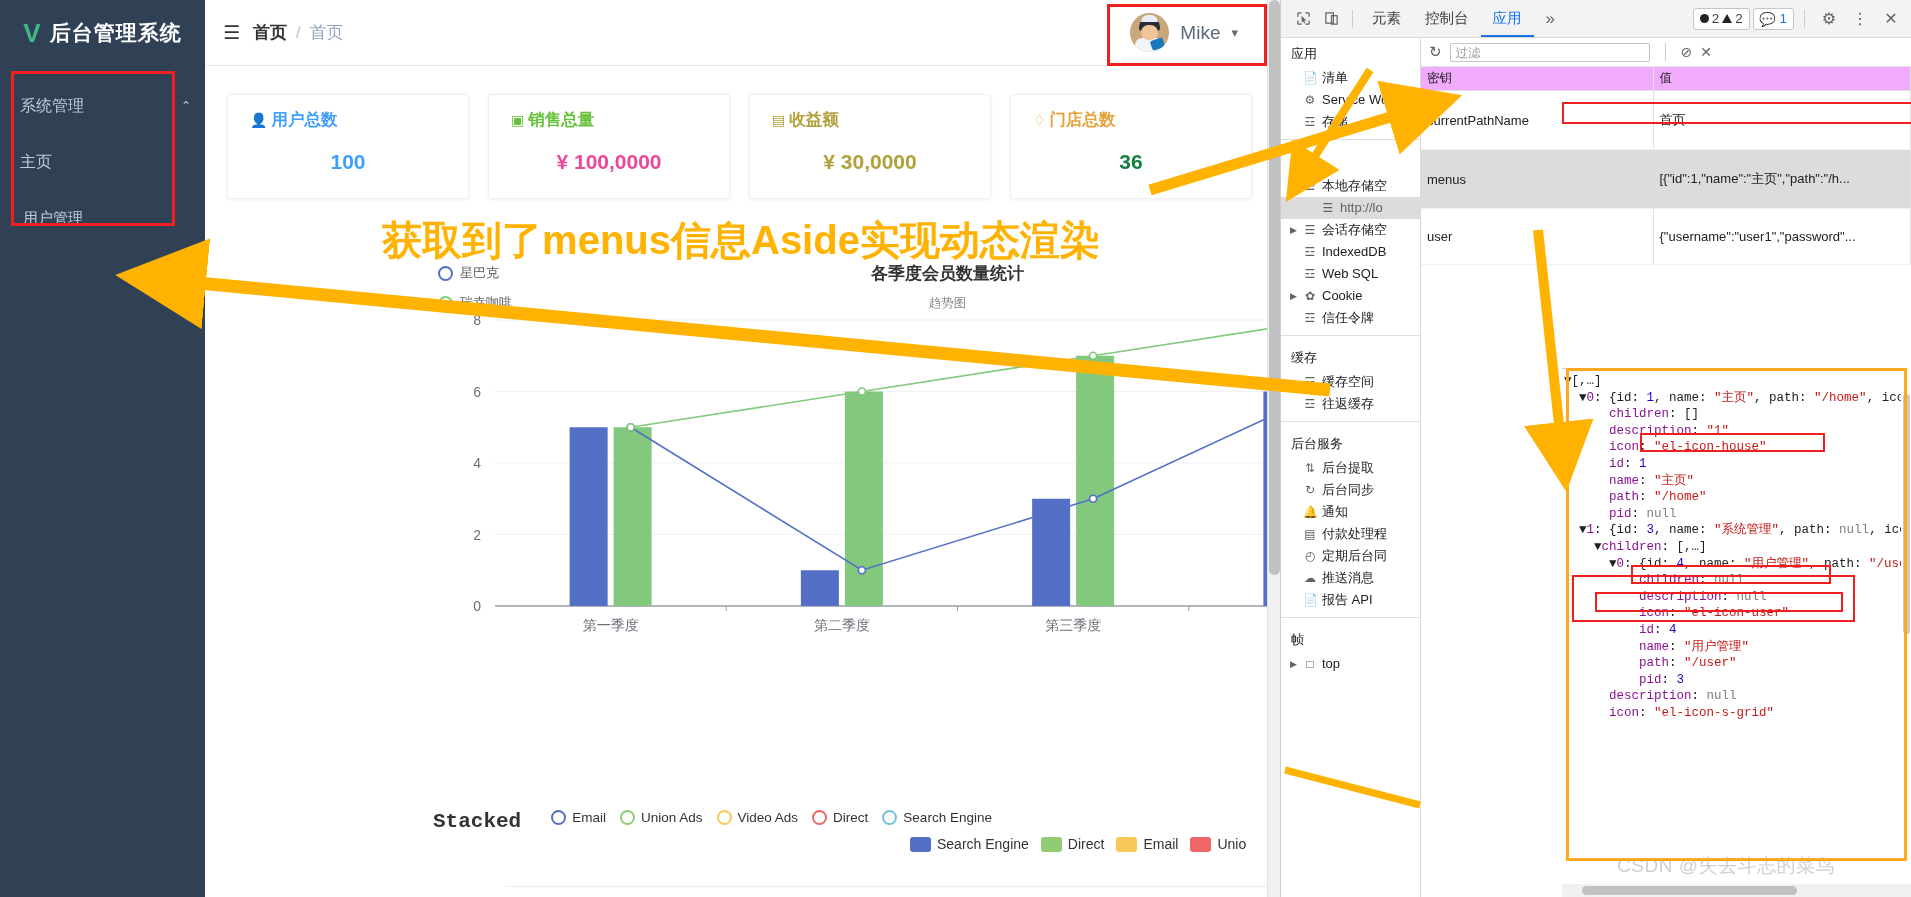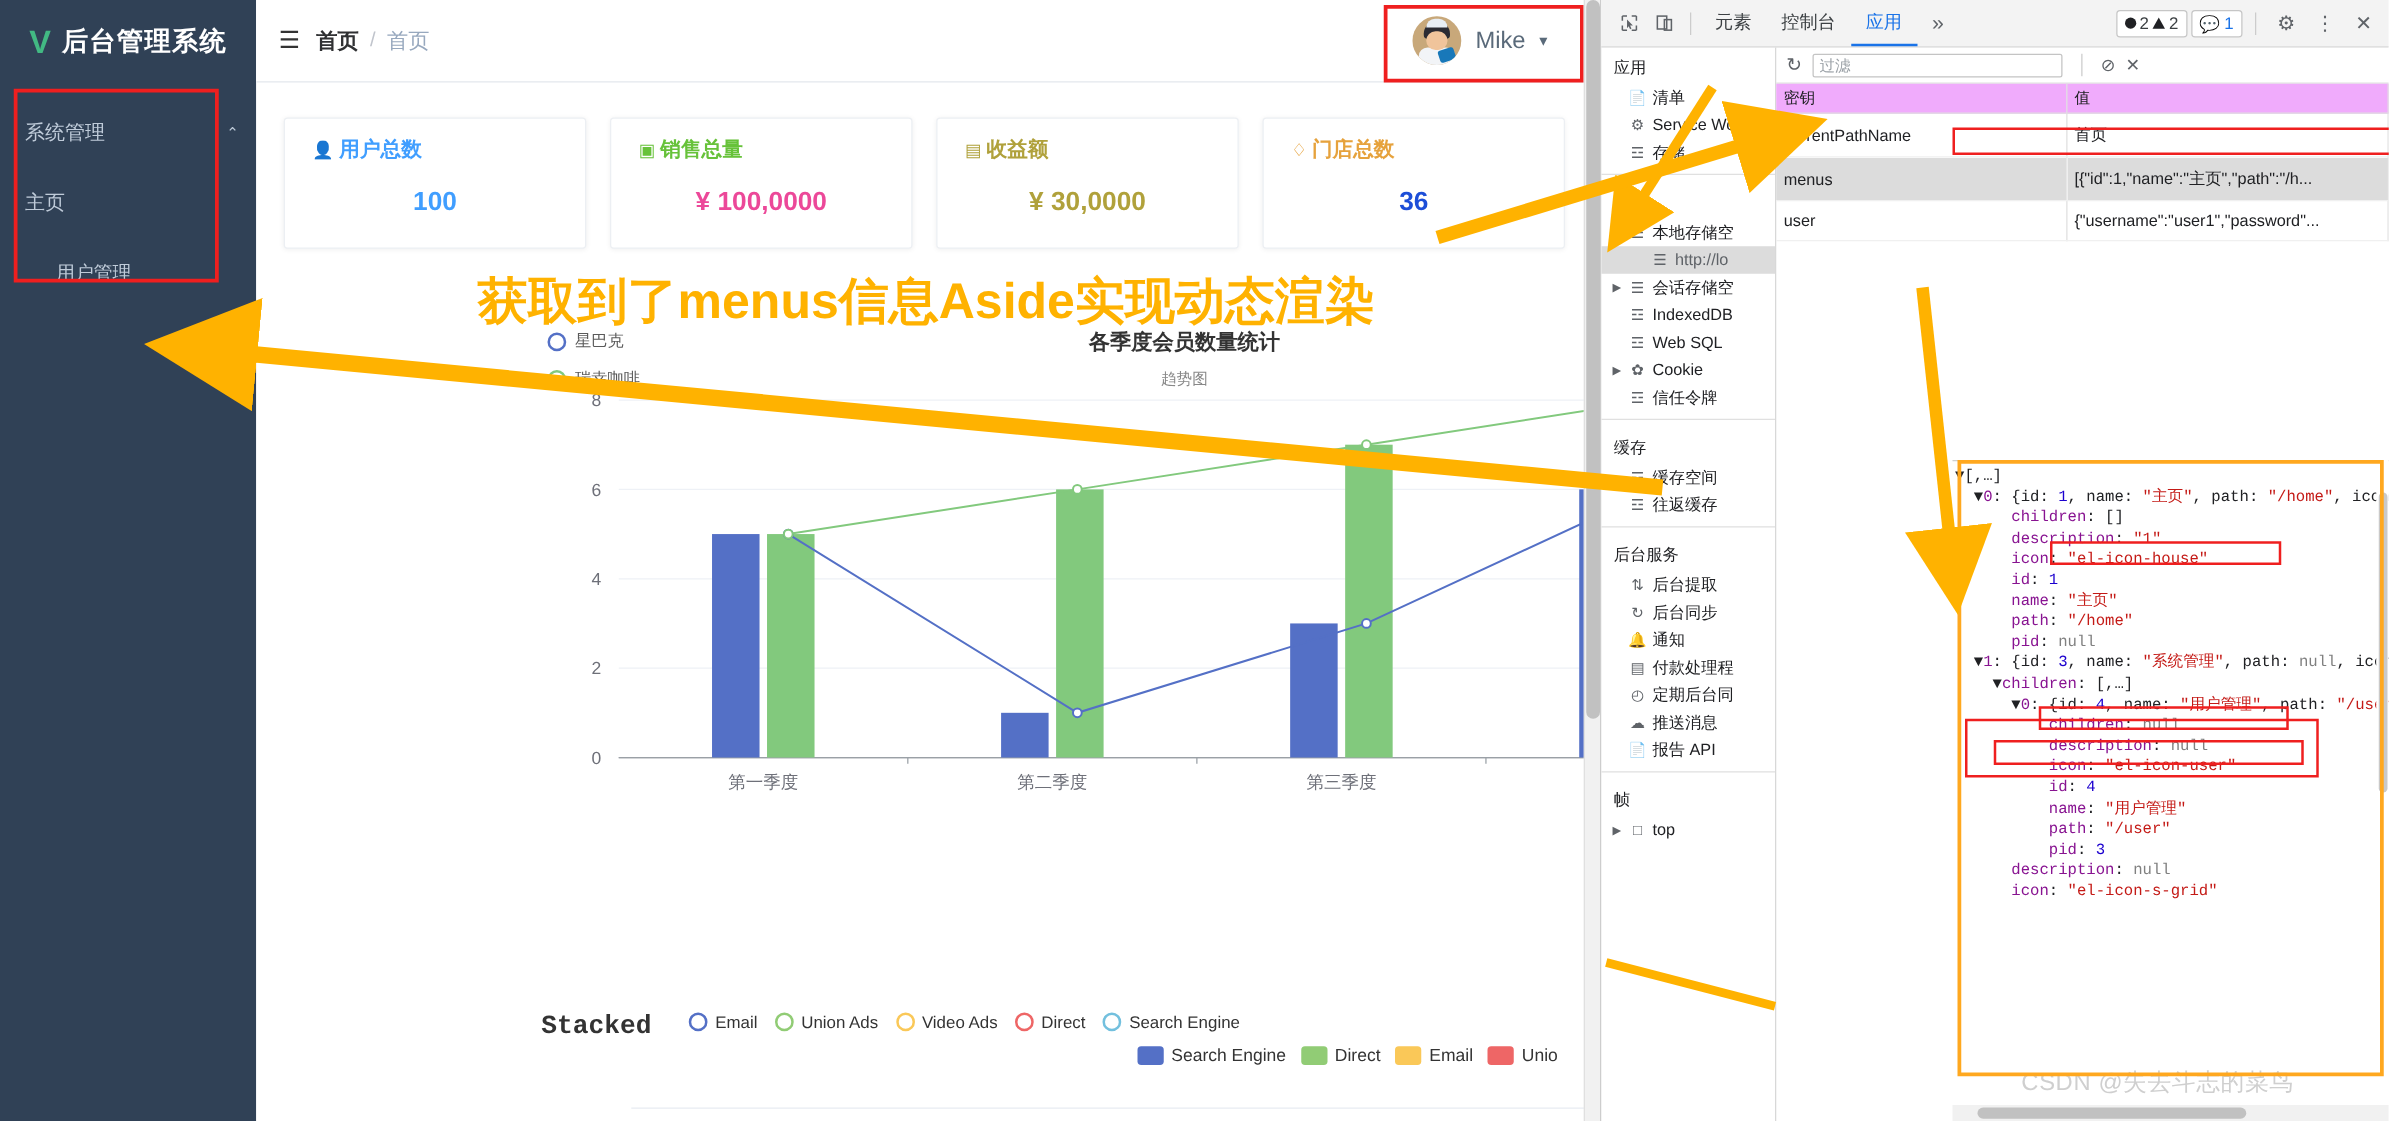--- a/index.html
+++ b/index.html
@@ -13,21 +13,21 @@
   
   #app { position:absolute; left:0; top:0; width:1280px; height:897px; overflow:hidden; background:#fff; }
 
   .aside { position:absolute; left:0; top:0; width:205px; height:897px; background:#304156; }
   .logo { height:66px; display:flex; align-items:center; justify-content:center; gap:9px; }
   .logo-mark { color:#42b983; font-size:26px; font-weight:700; line-height:1; }
   .logo-text { color:#fff; font-size:21px; font-weight:700; letter-spacing:1px; }
 
   .menu { margin-top:12px; }
   .menu-item { height:56px; display:flex; align-items:center; padding-left:20px; color:#bfcbd9; font-size:16px; cursor:pointer; position:relative; }
-  .menu-item.sub { padding-left:45px; font-size:15px; }
+  .menu-item.sub { padding-left:23px; font-size:15px; }
   .menu-arrow { position:absolute; right:14px; color:#bfcbd9; font-size:12px; }
 
   .main { position:absolute; left:205px; top:0; right:0; bottom:0; background:#fff; }
   .navbar { height:66px; border-bottom:1px solid #e4e7ed; display:flex; align-items:center; padding:0 18px; background:#fff; position:relative; }
   .hamburger { font-size:19px; color:#333; margin-right:14px; letter-spacing:-1px; }
   .crumb { font-size:17px; color:#303133; font-weight:700; }
   .crumb-sep { margin:0 9px; color:#c0c4cc; font-size:16px; }
   .crumb-cur { font-size:17px; color:#97a8be; font-weight:400; }
 
   .userbox { position:absolute; right:42px; top:13px; display:flex; align-items:center; gap:11px; cursor:pointer; }
@@ -101,21 +101,21 @@
   .nic { width:14px; display:inline-block; text-align:center; color:#5f6368; font-size:12px; }
 
   .dt-mainp { flex:1; position:relative; }
   .filtbar { height:29px; display:flex; align-items:center; gap:8px; padding:0 8px; border-bottom:1px solid #e0e0e0; }
   .filtbar .reload { color:#5f6368; font-size:15px; }
   .filtinput { flex:0 0 200px; height:19px; border:1px solid #c4c4c4; border-radius:2px; font-size:12.5px; color:#5f6368; padding:0 5px; line-height:19px; background:#fff; }
   .filtbar .clr, .filtbar .xx { color:#5f6368; font-size:14px; }
 
   .tbl { width:100%; font-size:13px; color:#202124; border-collapse:collapse; table-layout:fixed; }
   .tbl th { text-align:left; font-weight:400; background:#f0abfc; border-bottom:1px solid #e0e0e0; border-right:1px solid #e0e0e0; padding:3px 6px; font-size:12.5px; }
-  .tbl td { padding:8px 6px; border-bottom:1px solid #f0f0f0; border-right:1px solid #e0e0e0; white-space:nowrap; overflow:hidden; text-overflow:ellipsis; }
+  .tbl td { padding:20px 6px; border-bottom:1px solid #f0f0f0; border-right:1px solid #e0e0e0; white-space:nowrap; overflow:hidden; text-overflow:ellipsis; }
   .tbl tr.sel td { background:#dcdcdc; }
   .annot-menus { position:absolute; left:141px; top:64px; width:490px; height:22px; border:2.5px solid #ef1f1f; pointer-events:none; z-index:5; }
 
   .preview { position:absolute; left:141px; top:330px; right:0; bottom:18px; border-top:1px solid #d0d0d0; background:#fff;
              font-family:"Liberation Mono","DejaVu Sans Mono",monospace; font-size:12.5px; overflow:hidden; padding:4px 0 0 2px; }
   .pl { white-space:pre; line-height:16.6px; color:#202124; }
   .k { color:#881391; }
   .s { color:#c41a16; }
   .n { color:#1c00cf; }
   .nul { color:#808080; }
@@ -201,21 +201,21 @@
           <span class="ic">▤</span>
           <span>收益额</span>
         </div>
         <div class="card-value" style="color:#b0a13b">¥ 30,0000</div>
       </div>
       <div class="card">
         <div class="card-title" style="color:#e6a23c">
           <span class="ic">♢</span>
           <span>门店总数</span>
         </div>
-        <div class="card-value" style="color:#1d4ed8">36</div>
+        <div class="card-value" style="color:#15803d">36</div>
       </div>
     </div>
 
     <div class="chartwrap">
       <div class="ctitle">各季度会员数量统计</div>
       <div class="csub">趋势图</div>
       <div class="leg-line">
         <div class="row">
           <span class="ring" style="border-color:#5470c6"></span>
           <span>星巴克</span>

